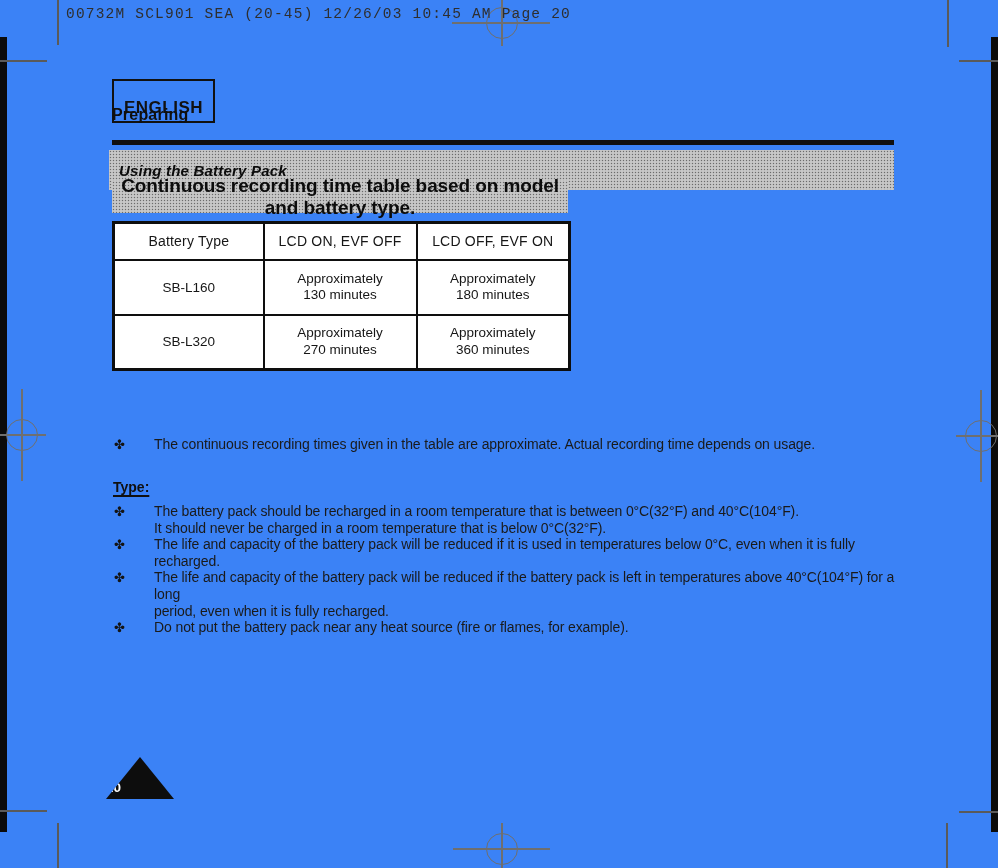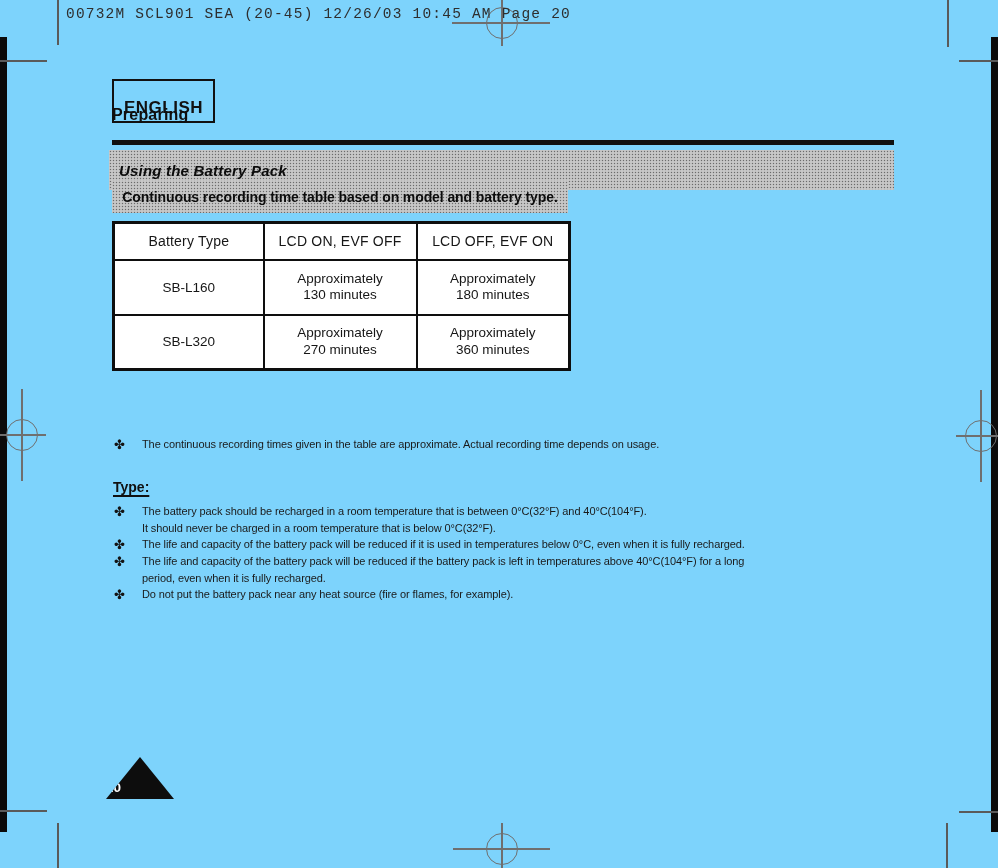--- a/index.html
+++ b/index.html
@@ -1,19 +1,19 @@
 <!DOCTYPE html>
 <html><head>
 <meta charset="utf-8">
 <style>
   * { margin:0; padding:0; box-sizing:border-box; }
   html,body { background:#ffffff; }
   .page {
     position:relative; width:998px; height:868px;
-    background:#7dd3fc; overflow:hidden;
+    background:#3b82f6; overflow:hidden;
     font-family:"Liberation Sans", sans-serif;
     color:#1b1b1b;
   }
   
   .edge-bar { position:absolute; width:7px; top:37px; height:795px; background:#0b0b0b; }
   .edge-bar.left { left:0; }
   .edge-bar.right { left:991px; }
   .trim { position:absolute; background:#5a5a5a; }
   .regline { position:absolute; background:#6f6f6f; }
   .regcircle { position:absolute; width:32px; height:32px; border:1.5px solid #6f6f6f; border-radius:50%; background:transparent; }
@@ -47,42 +47,43 @@
     display:flex; align-items:center;
   }
   .band-title {
     padding-left:10px; font-size:15px; font-weight:bold; font-style:italic; color:#0c0c0c;
     letter-spacing:.2px;
   }
   .caption-box {
     position:absolute; left:112px; top:181px; width:456px; height:32px;
     display:flex; align-items:center; justify-content:center;
   }
-  .caption-text { font-size:14px; font-weight:bold; color:#0c0c0c; letter-spacing:-0.1px; text-align:center; }
+  .caption-text { font-size:19px; font-weight:bold; color:#0c0c0c; letter-spacing:-0.1px; text-align:center; }
   
   table.rec-table {
     position:absolute; left:112px; top:221px; width:456px;
     border-collapse:collapse; table-layout:fixed;
   }
   table.rec-table td {
     border:2.5px solid #0e0e0e; text-align:center; vertical-align:middle;
     font-size:13.5px; color:#161616; background:#fff;
   }
   table.rec-table { border:3px solid #0e0e0e; }
   tr.hdr td { height:37px; font-size:14px; letter-spacing:.2px; }
   tr.data td { height:55px; }
   .two-line { white-space:pre-line; line-height:16.5px; }
   
   .bullet-row { display:flex; align-items:flex-start; }
   .bullet-glyph {
     flex:0 0 28px; font-size:13px; color:#141414; line-height:16.6px; padding-top:0.5px;
   }
   .note-text {
-    font-size:11px; line-height:16.6px; color:#1a1a1a; letter-spacing:-0.1px;
+    font-size:14px; line-height:16.6px; color:#1a1a1a; letter-spacing:-0.1px;
     white-space:pre-line;
+    margin-left:12px;
   }
   .remark { position:absolute; left:114px; top:436px; width:800px; }
   .notes-heading {
     position:absolute; left:113px; top:479px;
     font-size:14px; font-weight:bold; color:#101010;
     text-decoration:underline; text-underline-offset:3px; text-decoration-thickness:1.5px;
   }
   .notes-list { position:absolute; left:114px; top:503px; width:795px; }
   
   .page-tri {

